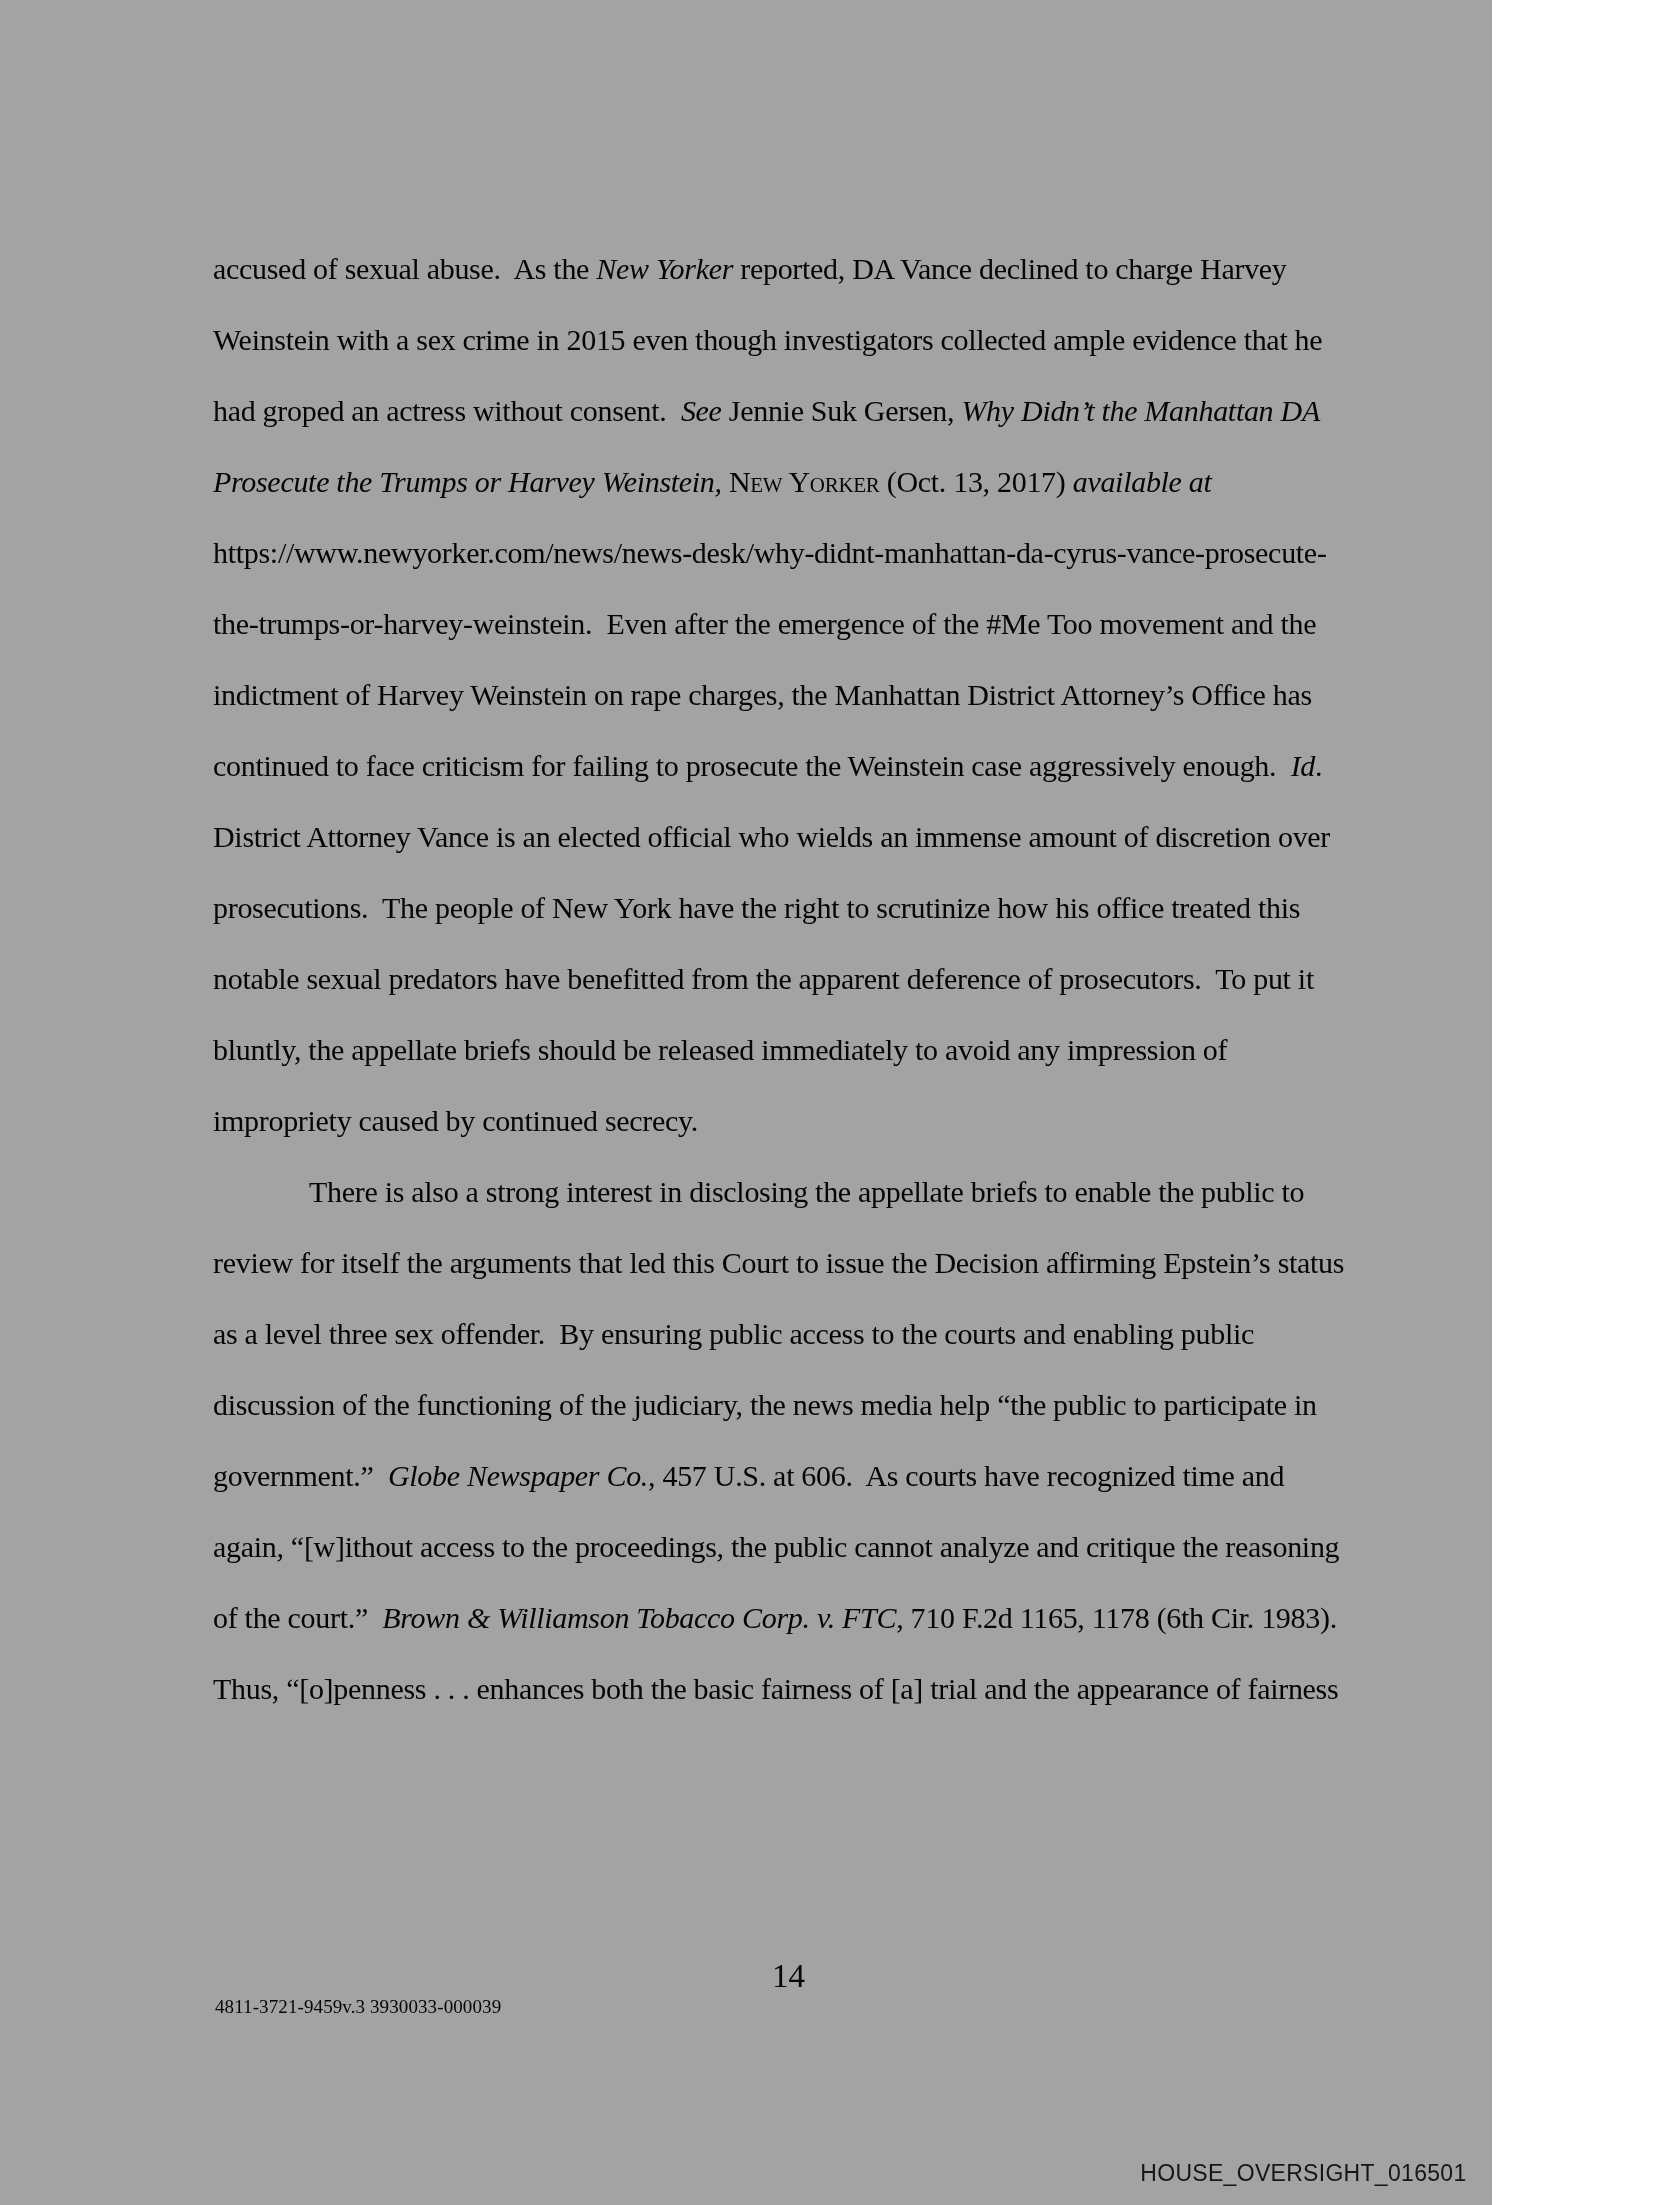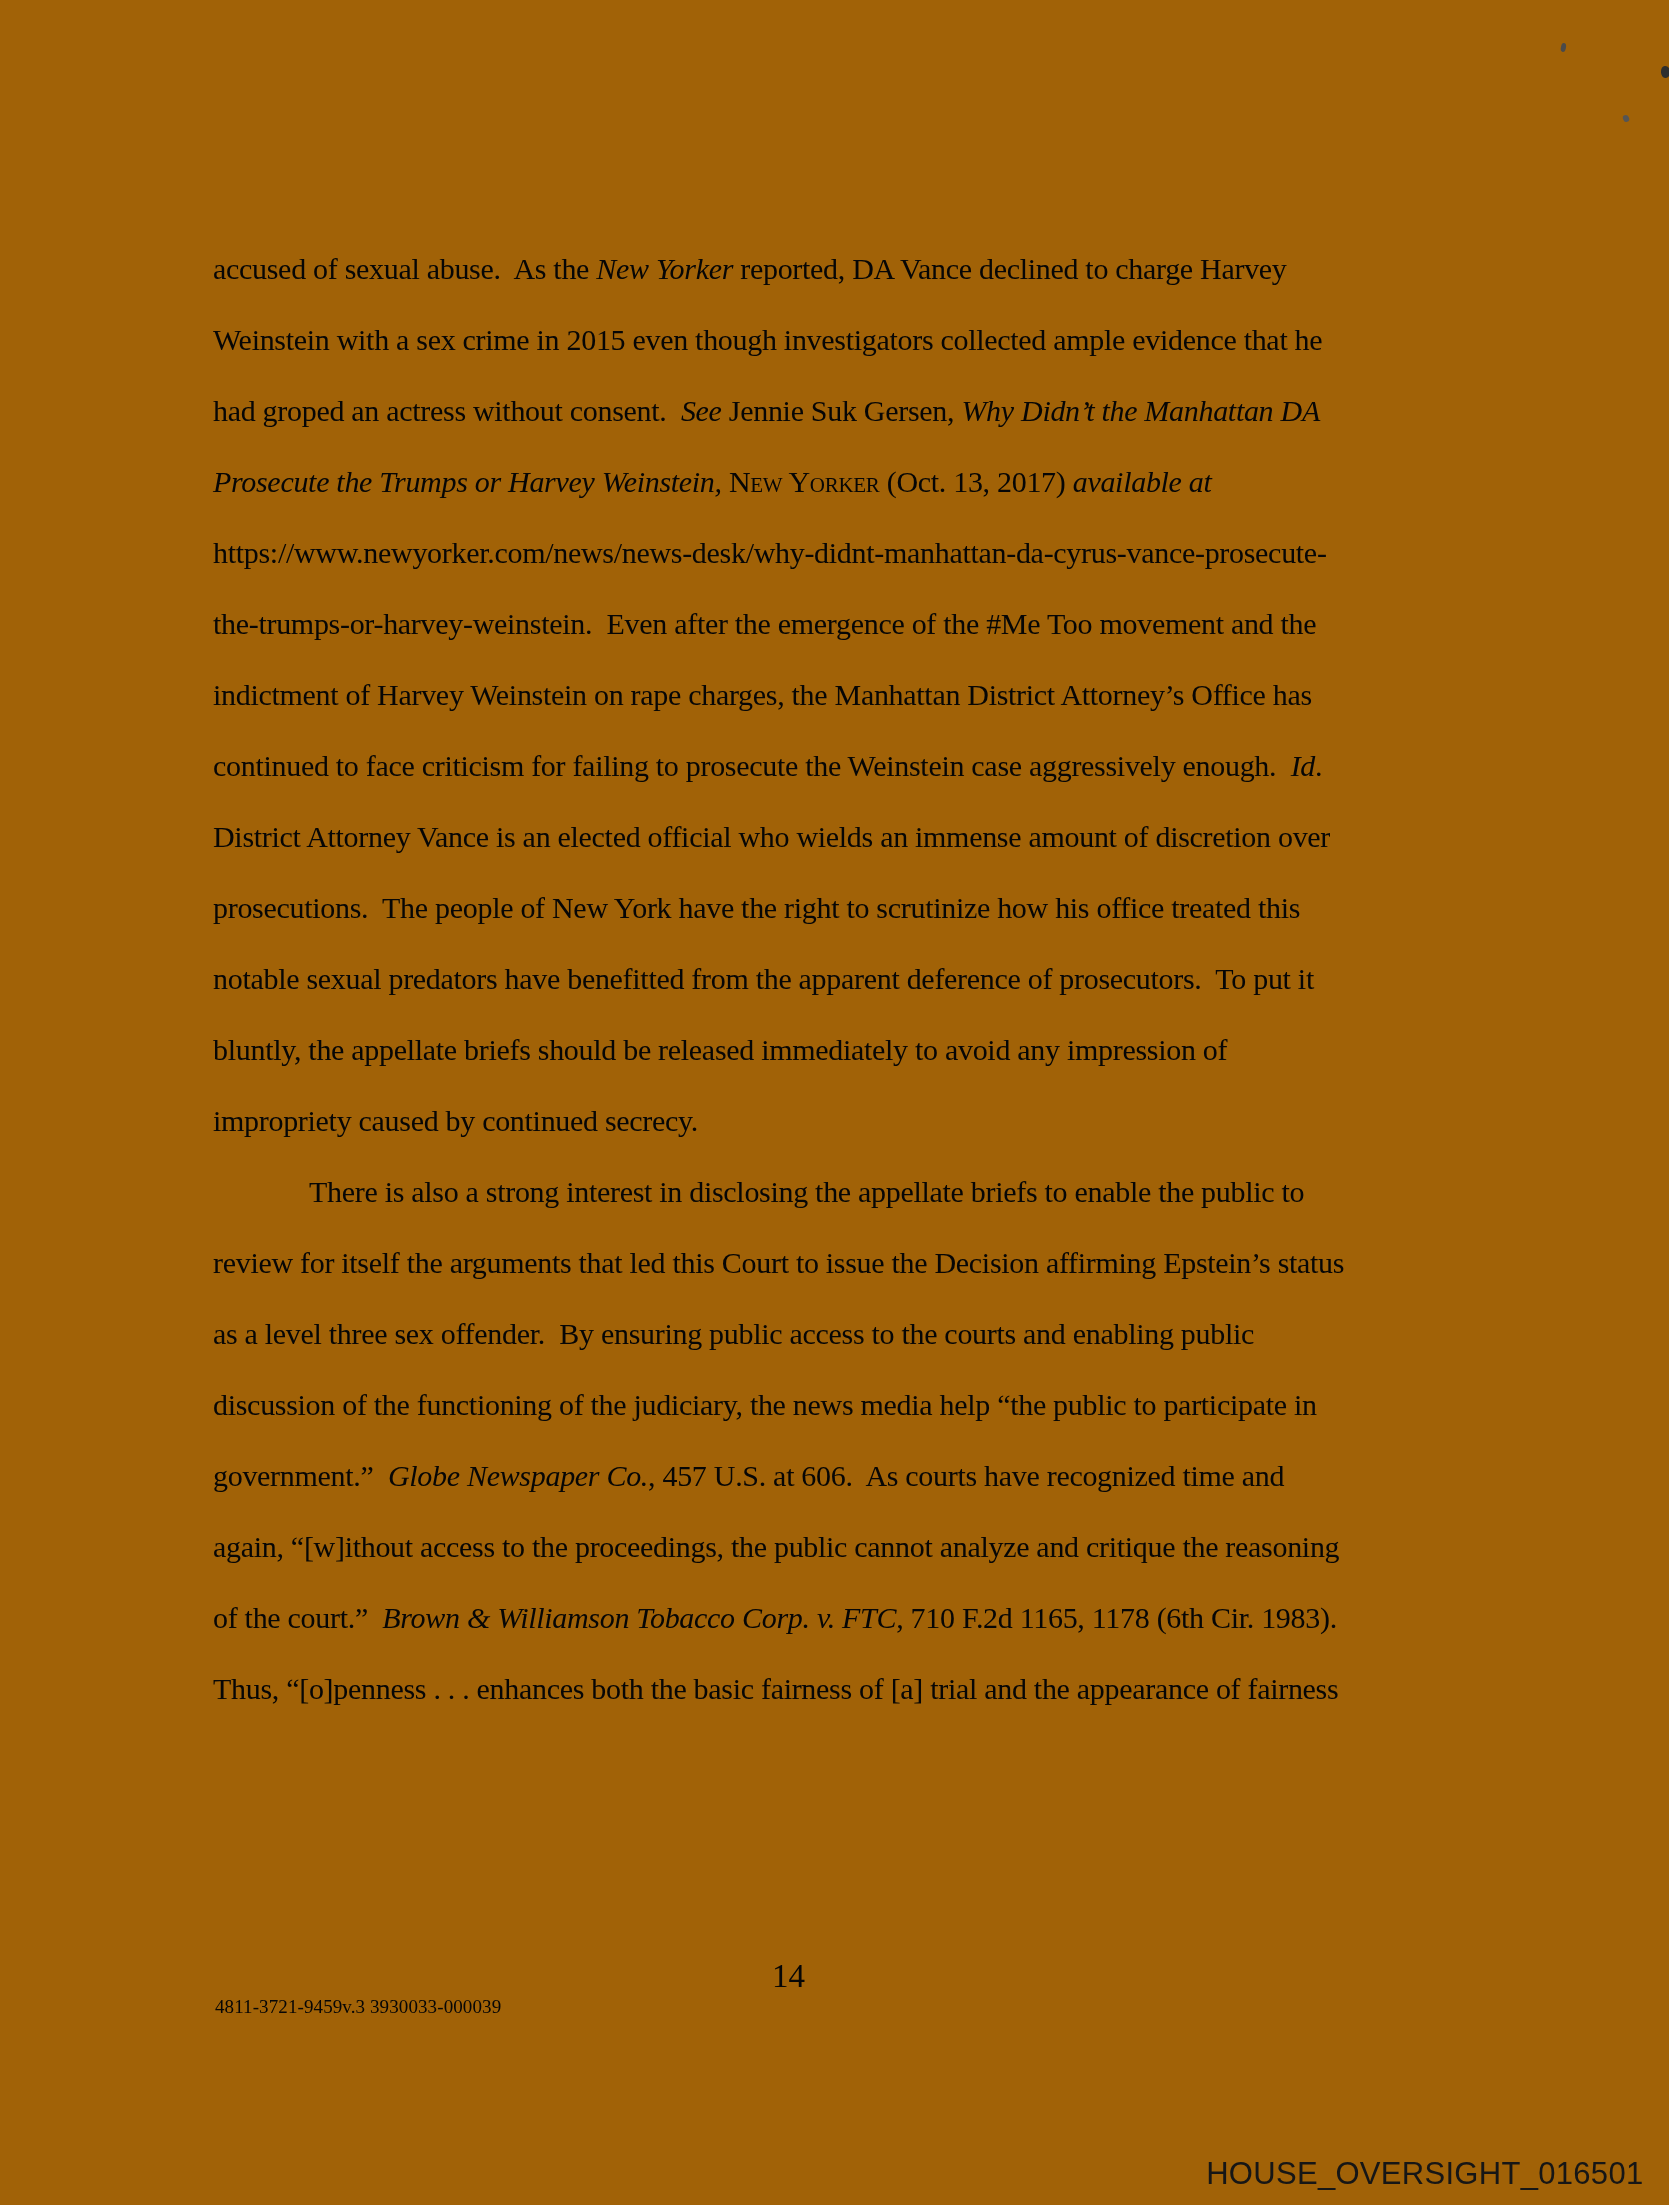--- a/index.html
+++ b/index.html
@@ -1,20 +1,20 @@
 <!DOCTYPE html>
 <html style="font-size:10.5px"><head>
 <meta charset="utf-8">
 <style>
   html,body{margin:0;padding:0;background:#ffffff;}
   .page{
     position:relative;
-    width:1669px;
+    width:1492px;
     height:2205px;
-    background:#a16207;
+    background:#a3a3a3;
     font-family:"Liberation Serif", serif;
     color:#060606;
     overflow:hidden;
   }
   .doc-body{
     position:absolute;
     left:213px;
     top:233px;
     width:1267px;
   }
@@ -43,21 +43,21 @@
     font-size:19px;
     letter-spacing:0.1px;
     line-height:26px;
     text-align:center;
   }
   .bates-stamp{
     position:absolute;
     top:2156px;
     right:25.5px;
     font-family:"Liberation Sans", sans-serif;
-    font-size:31px;
+    font-size:23px;
     line-height:35px;
     color:#161616;
     letter-spacing:0.3px;
   }
   .artifact{
     position:absolute;
     background:#3d3d3d;
     border-radius:45% 55% 50% 50%;
   }
   .artifact.a1{ left:1561px; top:43px;  width:5.2px;  height:8.5px; transform:rotate(12deg); background:#4a4a4a;}

